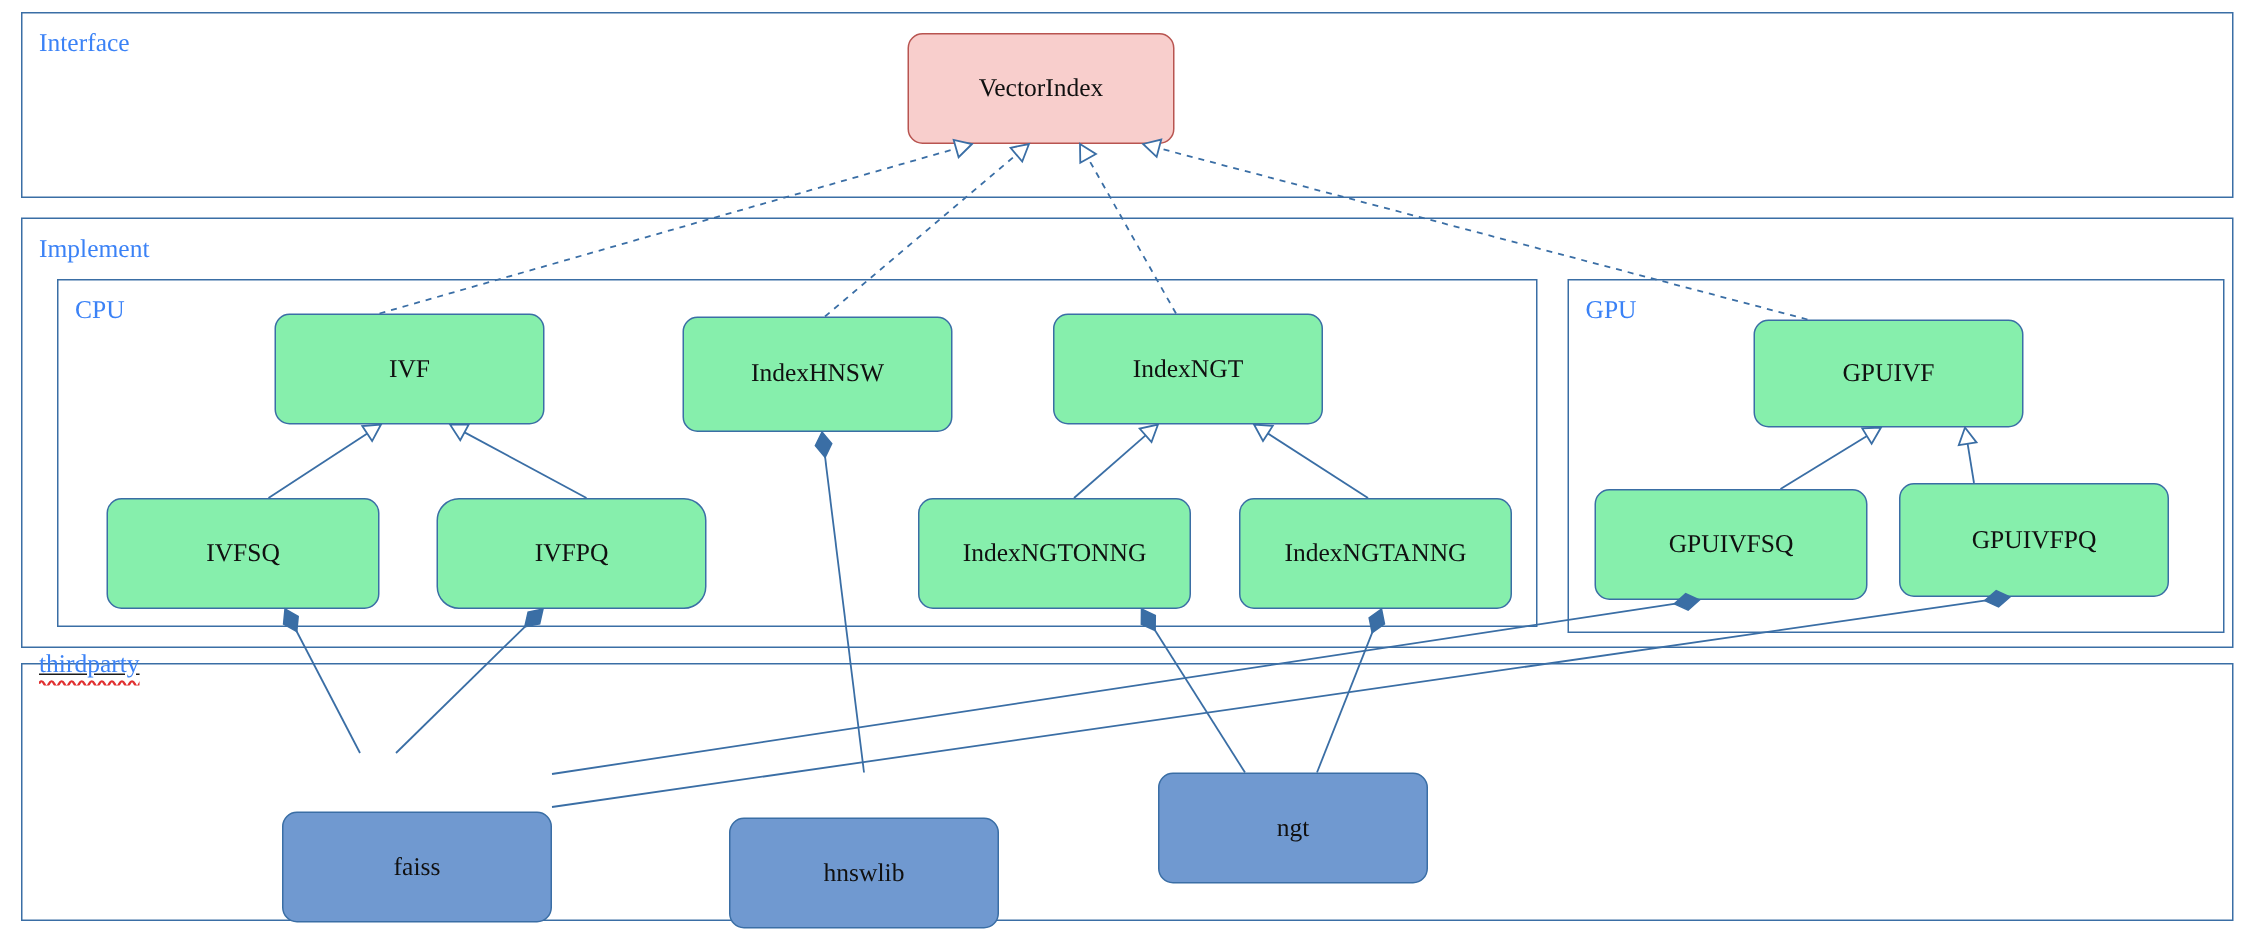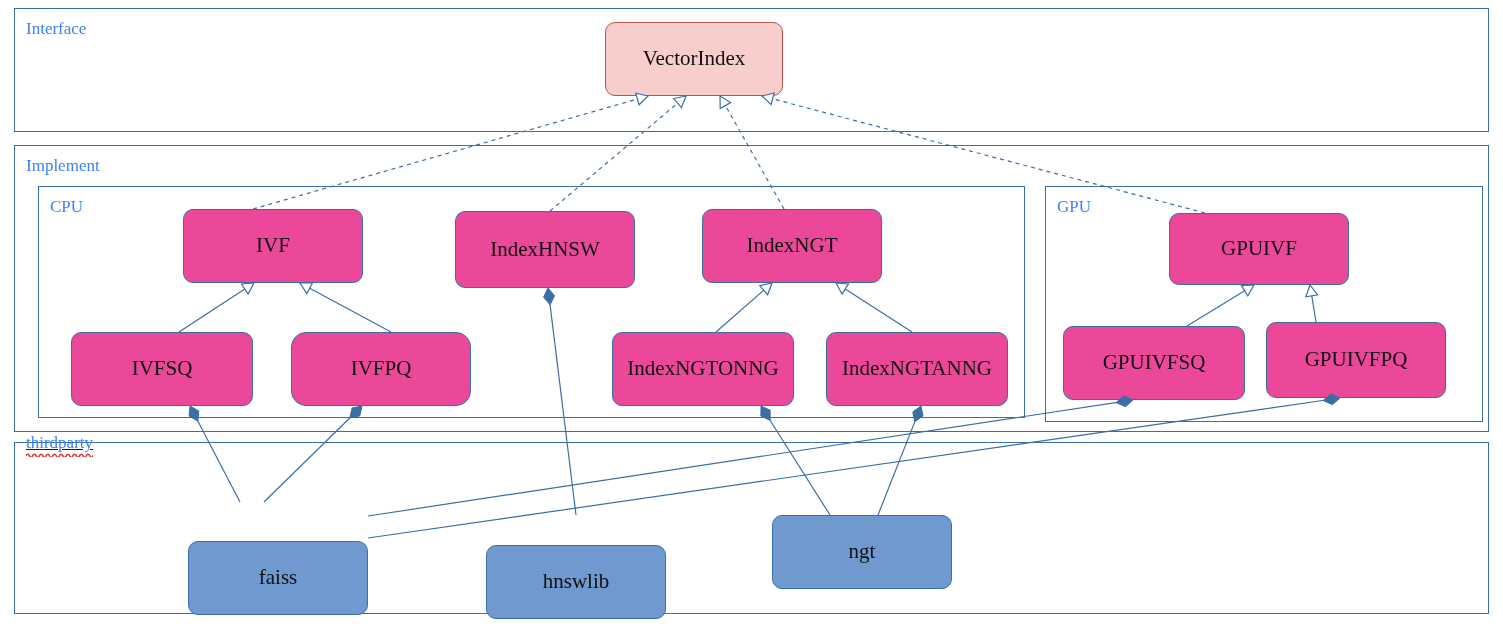--- a/index.html
+++ b/index.html
@@ -44,28 +44,28 @@
   }
   .node {
     position: absolute;
     box-sizing: border-box;
     border: 1px solid #3a6ea5;
     border-radius: 10px;
     display: flex;
     align-items: center;
     justify-content: center;
     font-family: "Liberation Serif", serif;
-    font-size: 21px;
+    font-size: 17px;
     color: #101010;
     text-align: center;
     line-height: 1.1;
     z-index: 5;
   }
   .node.pink   { background: #f8cecc; border-color: #b85450; }
-  .node.green  { background: #ec4899; border-color: #3a6ea5; }
+  .node.green  { background: #86efac; border-color: #3a6ea5; }
   .node.blue   { background: #7099d0; border-color: #3a6ea5; }
   svg.edges {
     position: absolute;
     left: 0;
     top: 0;
     width: 1503px;
     height: 628px;
     pointer-events: none;
     z-index: 2;
   }

